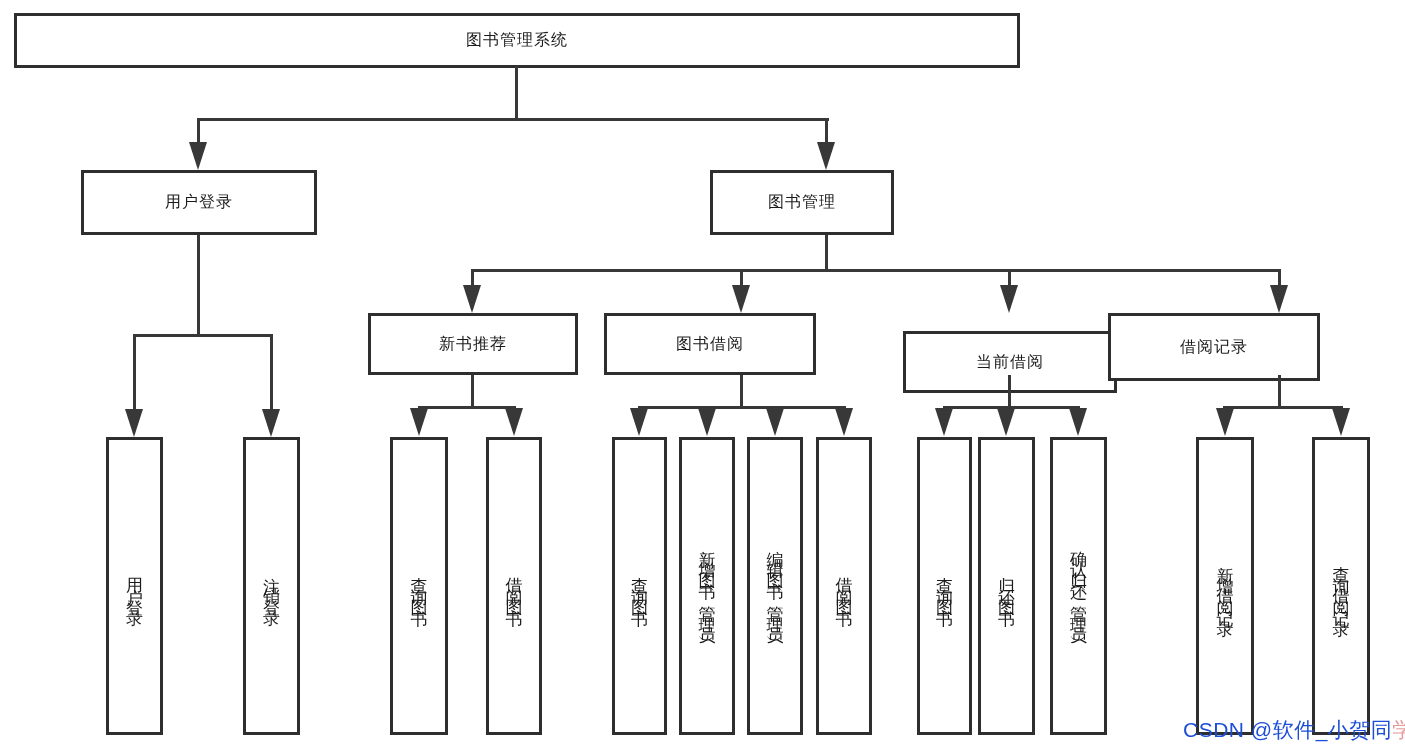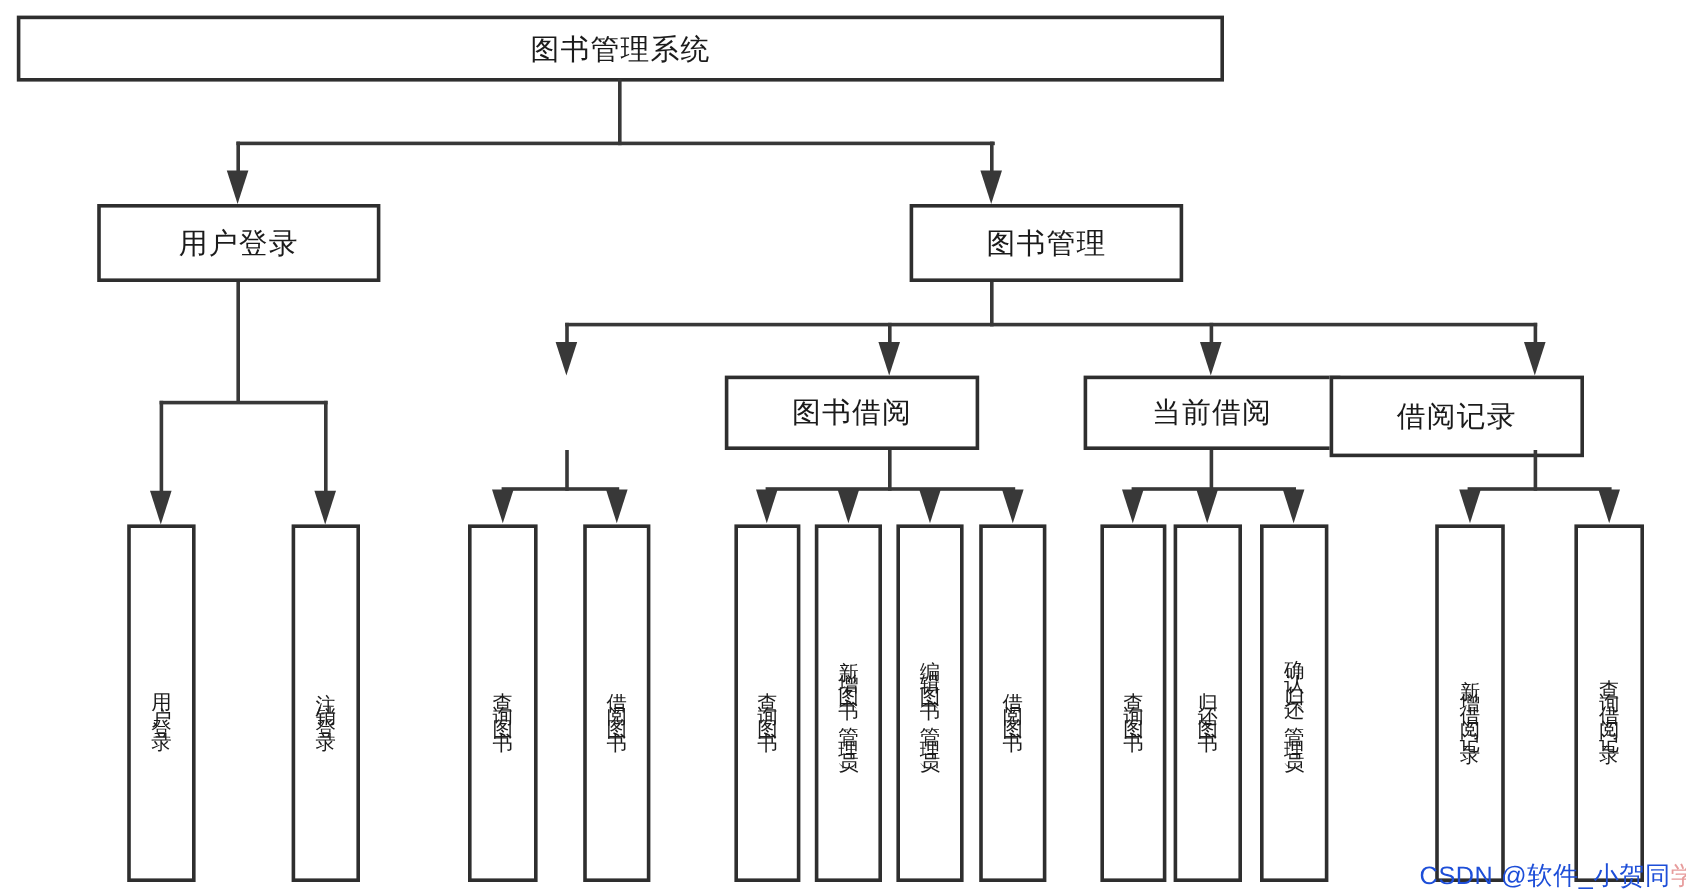--- a/index.html
+++ b/index.html
@@ -4,45 +4,45 @@
 <style>
   html,body{margin:0;padding:0;background:#ffffff;}
   #canvas{
     position:relative;width:1405px;height:747px;background:#ffffff;overflow:hidden;
     font-family:"Liberation Sans","DejaVu Sans",sans-serif;color:#1b1b1b;
   }
   .box{
     position:absolute;box-sizing:border-box;border:3px solid #2e2e2e;background:#ffffff;
     display:flex;align-items:center;justify-content:center;text-align:center;
   }
-  .hbox{font-size:24px;letter-spacing:1px;}
+  .hbox{font-size:16px;letter-spacing:1px;}
   .vbox span{
     writing-mode:vertical-rl;text-orientation:upright;
     font-size:17px;letter-spacing:11px;line-height:1;
   }
   .line{position:absolute;background:#383838;}
   .arrow{
     position:absolute;width:0;height:0;
     border-left:9px solid transparent;border-right:9px solid transparent;
     border-top:28px solid #383838;
   }
   #watermark{
     position:absolute;left:1183px;top:716px;font-size:21px;letter-spacing:0.5px;
     white-space:nowrap;
   }
   #watermark .wm-gray{color:#1d4ed8;}
   #watermark .wm-pink{color:#e79c9c;}
 
   
   #n-root{left:14px;top:13px;width:1006px;height:55px;}
   #n-l2-0{left:81px;top:170px;width:236px;height:65px;}
-  #n-l2-1{left:710px;top:170px;width:228px;height:65px;margin-left:48px;}
+  #n-l2-1{left:710px;top:170px;width:184px;height:65px;}
   #n-l3-0{left:368px;top:313px;width:210px;height:62px;}
   #n-l3-1{left:604px;top:313px;width:212px;height:62px;}
-  #n-l3-2{left:903px;top:313px;width:214px;height:62px;}
+  #n-l3-2{left:903px;top:331px;width:214px;height:62px;}
   #n-l3-3{left:1108px;top:313px;width:212px;height:68px;}
   #n-lf-0{left:106px;top:437px;width:57px;height:298px;}
   #n-lf-1{left:243px;top:437px;width:57px;height:298px;}
   #n-lf-2{left:390px;top:437px;width:58px;height:298px;}
   #n-lf-3{left:486px;top:437px;width:56px;height:298px;}
   #n-lf-4{left:612px;top:437px;width:55px;height:298px;}
   #n-lf-5{left:679px;top:437px;width:56px;height:298px;}
   #n-lf-6{left:747px;top:437px;width:56px;height:298px;}
   #n-lf-7{left:816px;top:437px;width:56px;height:298px;}
   #n-lf-8{left:917px;top:437px;width:55px;height:298px;}
@@ -60,20 +60,23 @@
     <span>图书管理系统</span>
   </div>
 
   <div class="box hbox" id="n-l2-0">
     <span>用户登录</span>
   </div>
   <div class="box hbox" id="n-l2-1">
     <span>图书管理</span>
   </div>
 
+  <div class="box hbox" id="n-l3-0">
+    <span>新书推荐</span>
+  </div>
   <div class="box hbox" id="n-l3-1">
     <span>图书借阅</span>
   </div>
   <div class="box hbox" id="n-l3-2">
     <span>当前借阅</span>
   </div>
   <div class="box hbox" id="n-l3-3">
     <span>借阅记录</span>
   </div>
 

